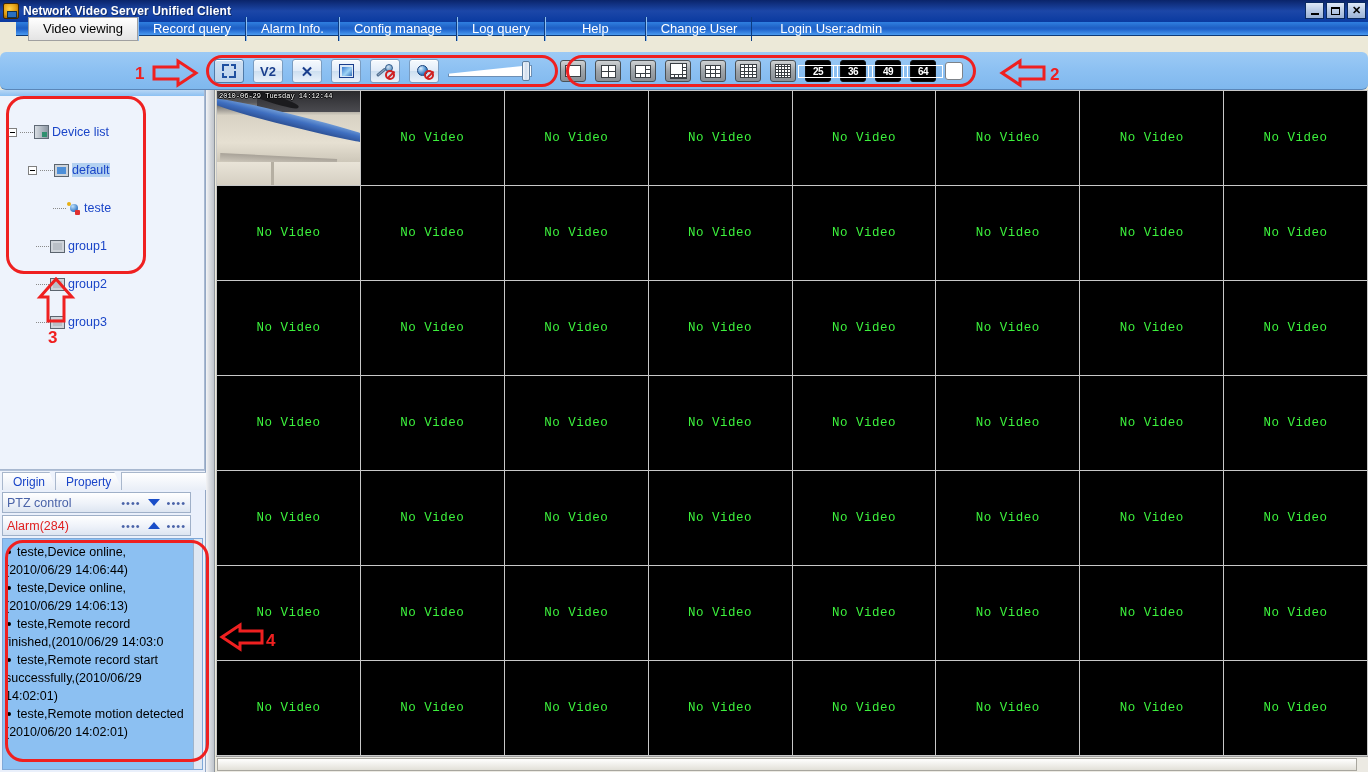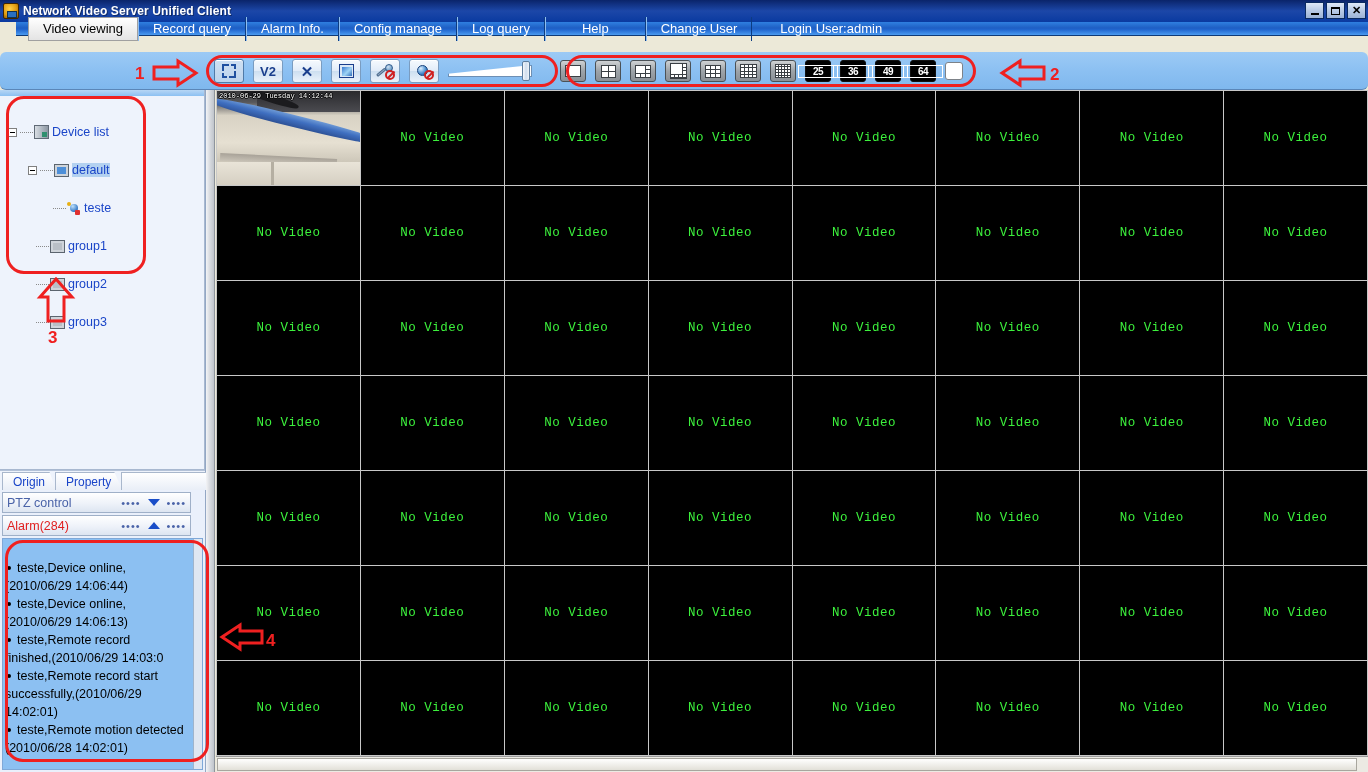--- a/index.html
+++ b/index.html
@@ -235,21 +235,21 @@
   .cb-ptz { color: #4a63a8; }
   .cb-alarm { color: #e02020; }
   .dots { color: #4a63a8; letter-spacing: 1px; font-size: 11px; }
   .tri-down { width: 0; height: 0; border-left: 6px solid transparent; border-right: 6px solid transparent; border-top: 7px solid #1a4ec8; margin: 0 7px; }
   .tri-up { width: 0; height: 0; border-left: 6px solid transparent; border-right: 6px solid transparent; border-bottom: 7px solid #1a4ec8; margin: 0 7px; }
 
   #alarm-list {
     flex: 1; margin: 2px; background: #8cc0f2;
     border: 1px solid #7fa8d8;
     position: relative; overflow: hidden;
-    padding: 20px 2px 4px 2px;
+    padding: 4px 2px 4px 2px;
   }
   .alarm-item {
     font-size: 12.5px; color: #000000; line-height: 18px;
     padding-left: 12px; position: relative; white-space: nowrap;
   }
   .alarm-item .bullet {
     position: absolute; left: 2px; top: 7px; width: 4px; height: 4px; background: #000; border-radius: 50%;
   }
   .alarm-item .cont { display: block; padding-left: 0; margin-left: -12px; }
   #alarm-scroll {
@@ -607,21 +607,21 @@
     </div>
     <div class="alarm-item">
       <span class="bullet"></span>
       <span>teste,Remote record start</span>
       <span class="cont">successfully,(2010/06/29</span>
       <span class="cont">14:02:01)</span>
     </div>
     <div class="alarm-item">
       <span class="bullet"></span>
       <span>teste,Remote motion detected</span>
-      <span class="cont">(2010/06/28 14:02:01)</span>
+      <span class="cont">(2010/06/20 14:02:01)</span>
     </div>
     <div id="alarm-scroll"></div>
   </div>
 </div>
 
 <div id="splitter"></div>
 
 <div id="videoarea">
   <div id="grid">
       <div class="cell live">

